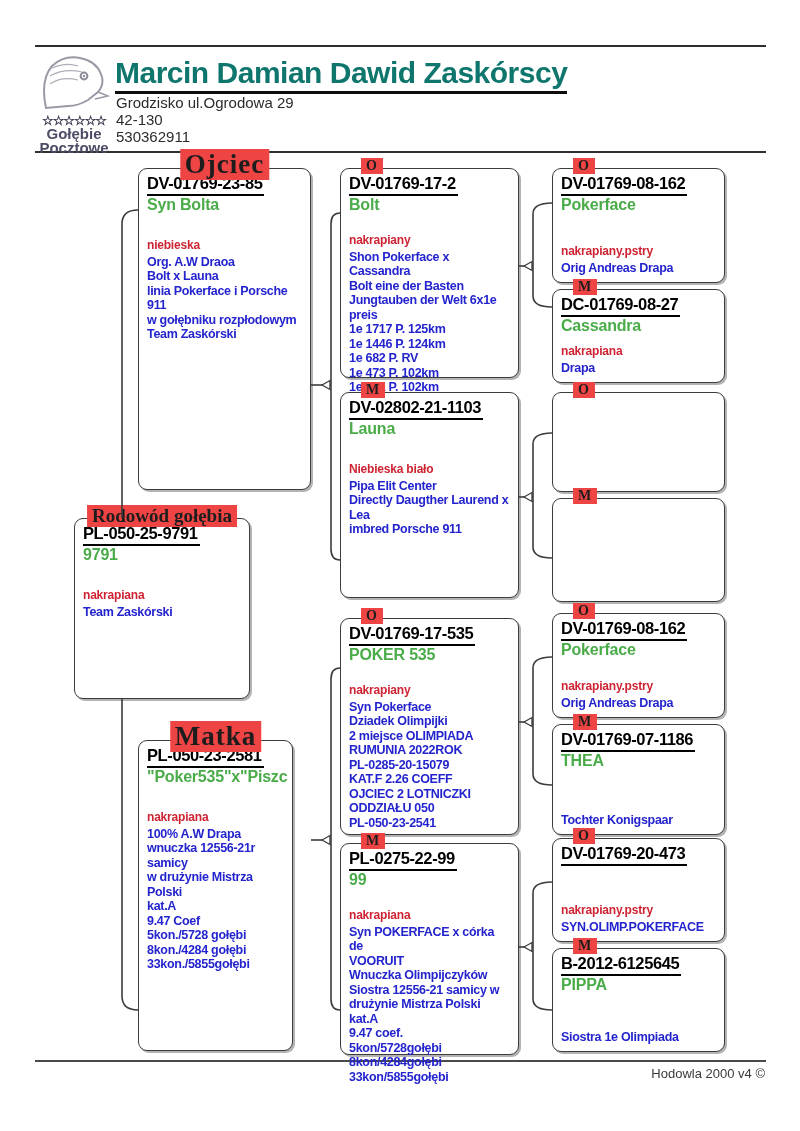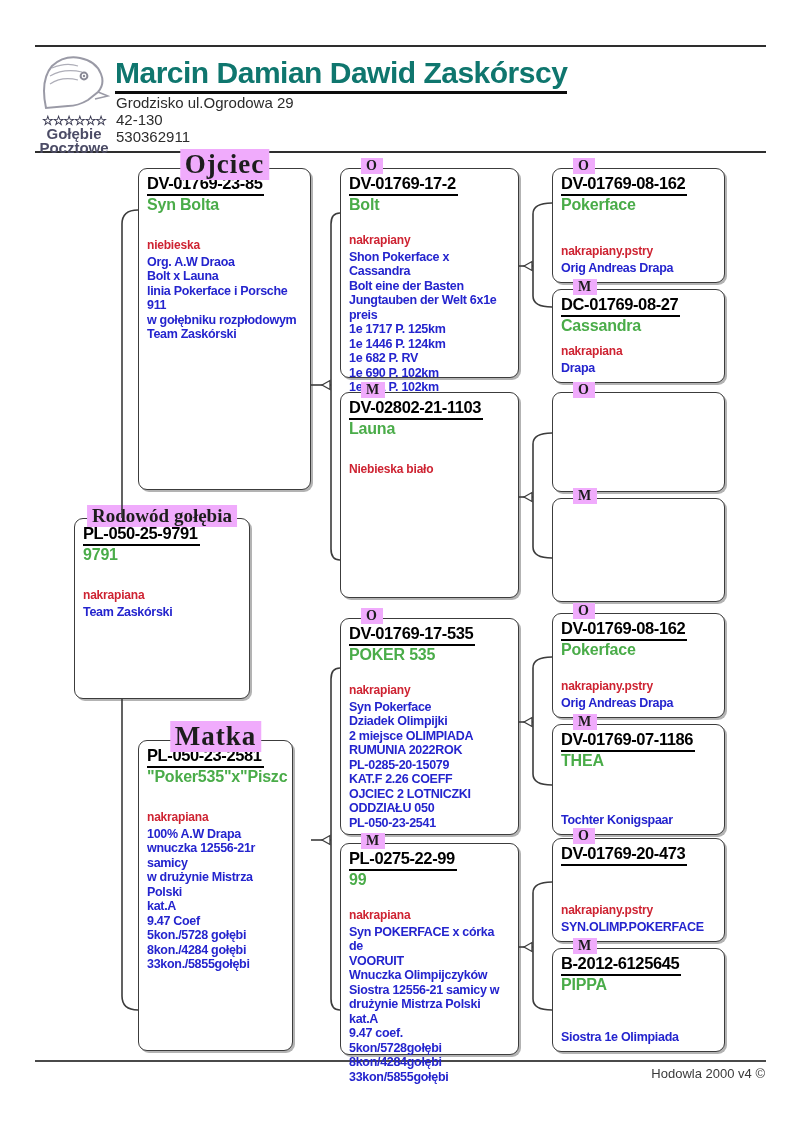--- a/index.html
+++ b/index.html
@@ -11,21 +11,21 @@
   #logo .stars{font-size:13px;letter-spacing:-1px;line-height:13px;color:#3a3a52;font-weight:bold;}
   #logo .logoline{font-family:Liberation Sans, sans-serif;font-weight:bold;font-size:15px;line-height:14px;color:#4c4c66;}
   #page-title{position:absolute;left:115px;top:56px;font-size:30px;font-weight:bold;color:#0f766e;
               border-bottom:3px solid #0c0c0c;padding-bottom:1px;letter-spacing:-0.5px;}
   #address{position:absolute;left:116px;top:94px;font-size:15px;line-height:17px;color:#2c2c2c;}
   
   #footer-text{position:absolute;right:35px;top:1066px;font-size:13px;color:#3a3a3a;}
   
   .pbox{position:absolute;box-sizing:border-box;background:#fff;border:1.6px solid #3c3c3c;
         border-radius:9px;box-shadow:2px 2px 0 #b3b3b3;padding:5px 8px 7px;z-index:2;}
-  .legend{position:absolute;background:#f0abfc;padding:0 5px;font-family:"Liberation Serif",serif;
+  .legend{position:absolute;background:#ef4444;padding:0 5px;font-family:"Liberation Serif",serif;
           font-weight:bold;color:#1d1d1d;white-space:nowrap;z-index:3;}
   .legend-lg{font-size:27px;top:-20px;left:50%;transform:translateX(-50%);letter-spacing:1px;}
   .legend-md{font-size:19px;top:-14px;left:50%;transform:translateX(-50%);}
   .legend-sm{font-size:14px;top:-11px;left:20px;letter-spacing:1px;}
   .ring{display:inline-block;font-size:16.5px;font-weight:bold;color:#000;letter-spacing:-0.4px;
         border-bottom:2.6px solid #000;line-height:1.2;padding-right:2px;}
   .name{font-size:16px;font-weight:bold;color:#4aac49;letter-spacing:-0.2px;line-height:1.15;}
   .name:empty{display:none;}
   .color{font-size:12px;font-weight:bold;color:#ce2332;letter-spacing:-0.2px;line-height:1.15;}
   .color:empty{display:none;}
@@ -112,30 +112,36 @@
     <div class="name">Bolt</div>
     <div class="color" style="margin-top:20px">nakrapiany</div>
     <div class="info">
         <div class="info-line">Shon Pokerface x Cassandra</div>
         <div class="info-line">Bolt eine der Basten</div>
         <div class="info-line">Jungtauben der Welt 6x1e</div>
         <div class="info-line">preis</div>
         <div class="info-line">1e 1717 P. 125km</div>
         <div class="info-line">1e 1446 P. 124km</div>
         <div class="info-line">1e 682 P. RV</div>
-        <div class="info-line">1e 690 P. 102km</div>
+        <div class="info-line">1e 473 P. 102km</div>
         <div class="info-line">1e 381 P. 102km</div>
       </div>
   </div>
 
   <div class="pbox flow" style="left:340px;top:392px;width:179px;height:206px">
     <span class="legend legend-sm">M</span>
     <div><span class="ring">DV-02802-21-1103</span></div>
     <div class="name">Launa</div>
     <div class="color">Niebieska biało</div>
+    <div class="info">
+        <div class="info-line">Pipa Elit Center</div>
+        <div class="info-line">Directly Daugther Laurend x</div>
+        <div class="info-line">Lea</div>
+        <div class="info-line">imbred Porsche 911</div>
+      </div>
   </div>
 
   <div class="pbox flow" style="left:340px;top:618px;width:179px;height:217px">
     <span class="legend legend-sm">O</span>
     <div><span class="ring">DV-01769-17-535</span></div>
     <div class="name">POKER 535</div>
     <div class="color" style="margin-top:20px">nakrapiany</div>
     <div class="info">
         <div class="info-line">Syn Pokerface</div>
         <div class="info-line">Dziadek Olimpijki</div>

